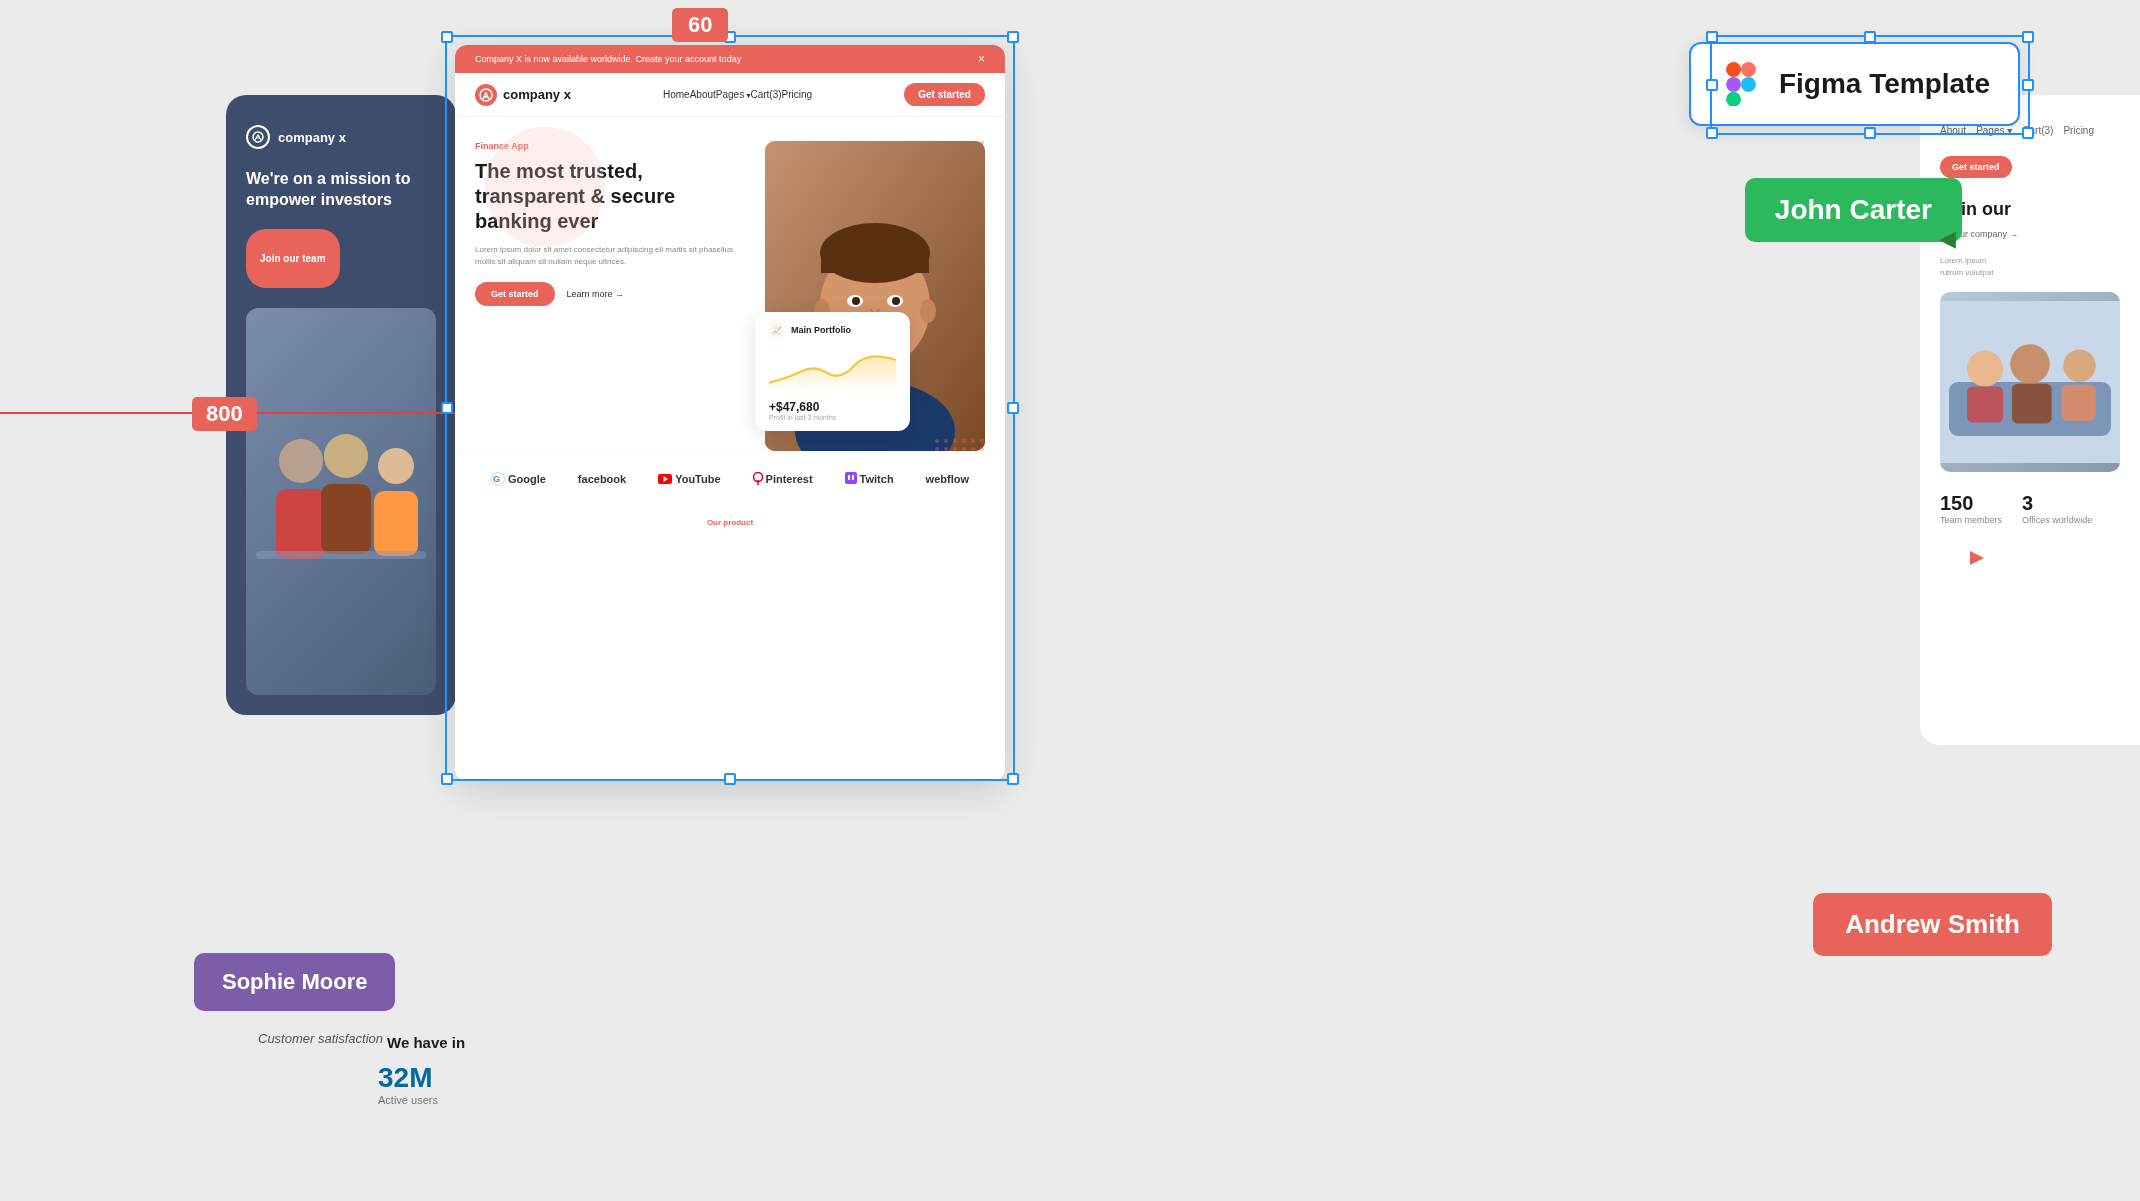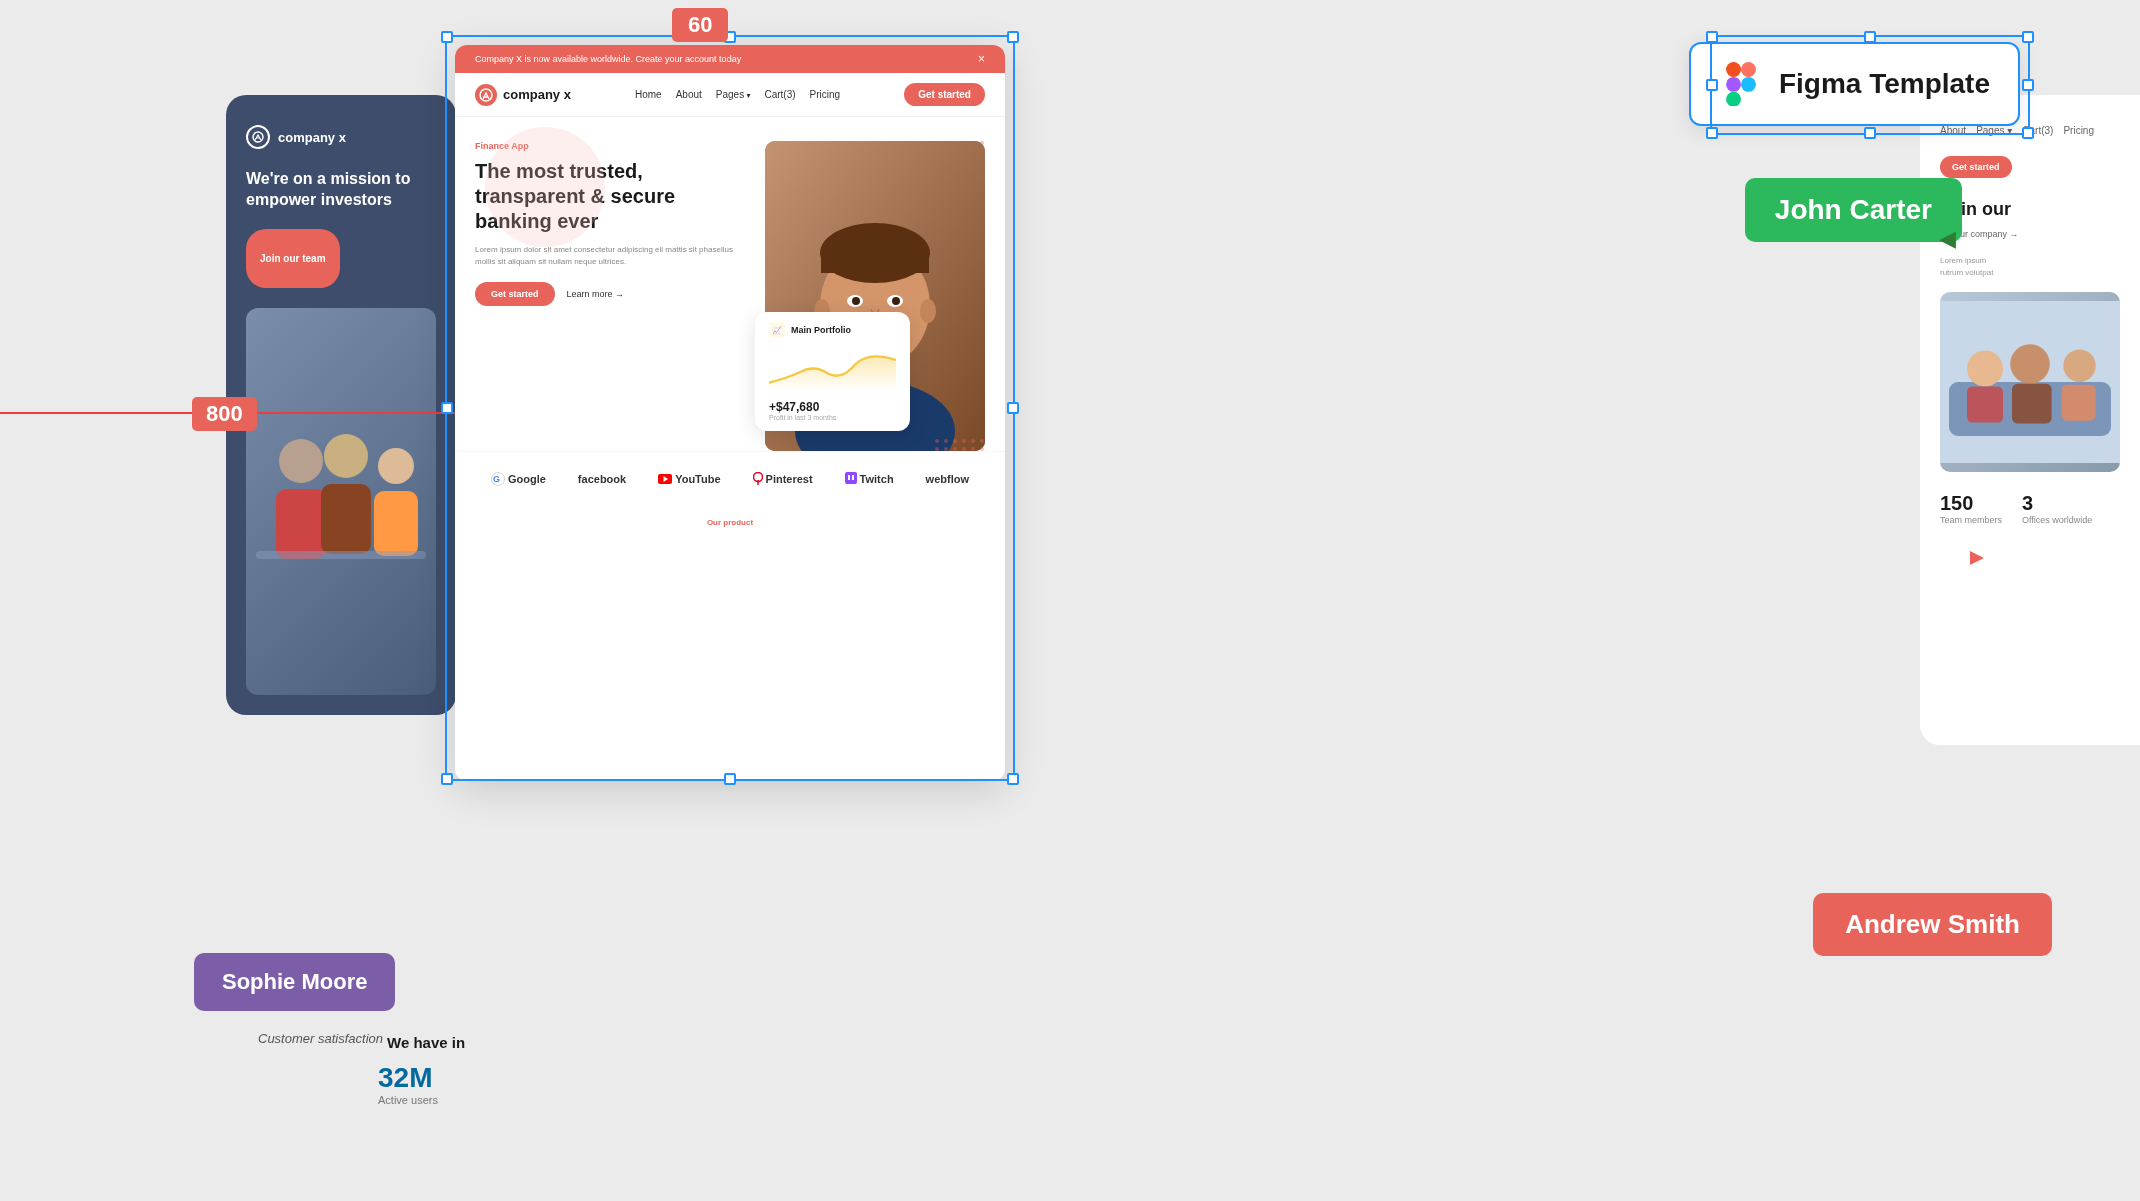--- a/index.html
+++ b/index.html
@@ -406,21 +406,20 @@
       display: flex;
       align-items: center;
       justify-content: center;
       color: #fff;
       font-size: 10px;
       font-weight: 700;
     }
     .nav-links {
       display: flex;
       align-items: center;
-      gap: 14px;
       font-size: 10px;
       color: #333;
     }
     .nav-link { cursor: pointer; }
     .nav-link.dropdown::after { content: ' ▾'; font-size: 8px; }
     .nav-cta {
       background: #e8645a;
       color: #fff;
       border: none;
       border-radius: 16px;

